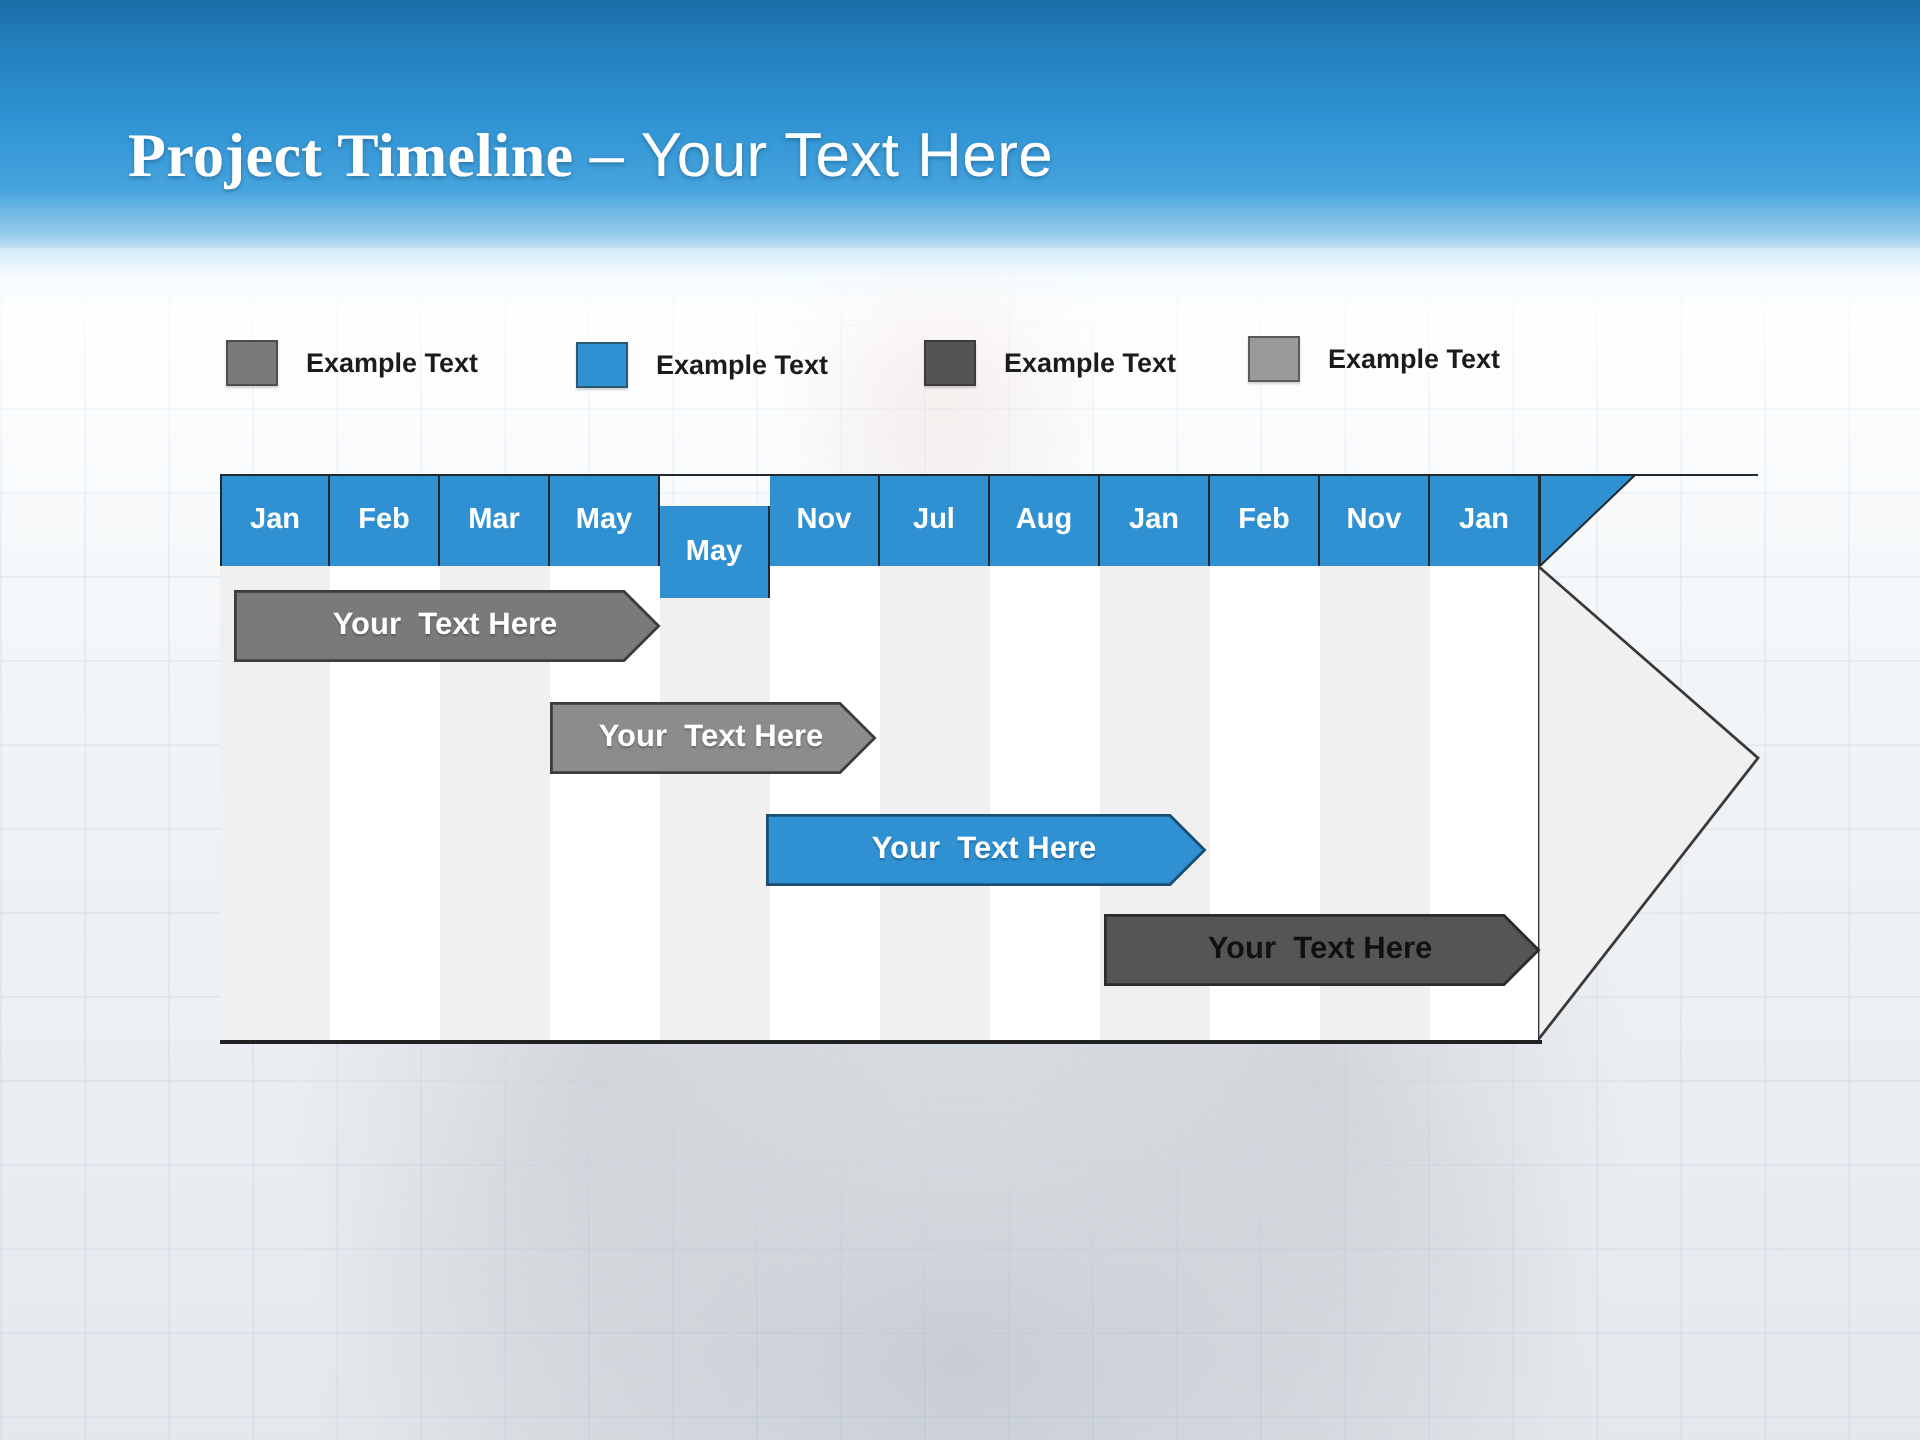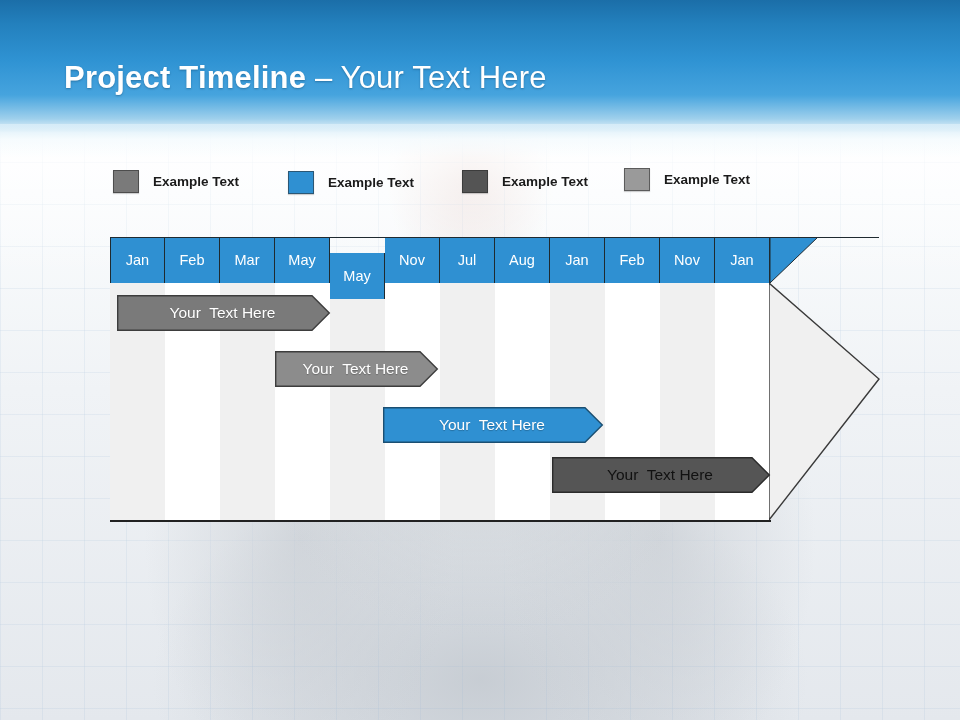--- a/index.html
+++ b/index.html
@@ -45,35 +45,35 @@
   }
   .header-band:after{
     content:"";position:absolute;left:0;bottom:-26px;width:960px;height:34px;
     background:linear-gradient(180deg,rgba(214,236,248,.95) 0%,rgba(240,249,253,.6) 45%,rgba(255,255,255,0) 100%);
   }
   .page-title{
     position:absolute;left:64px;top:60px;
     font-size:31px;color:#ffffff;letter-spacing:.2px;white-space:nowrap;
     text-shadow:0 1px 2px rgba(0,40,70,.35);
   }
-  .page-title .t-bold{font-weight:bold;}
+  .page-title .t-bold{font-weight:bold;font-family:Liberation Serif, serif;}
   .page-title .t-light{font-weight:400;}
 
   
   .legend-item{position:absolute;display:flex;align-items:center;}
   .legend-swatch{
     width:24px;height:21px;display:block;border:1px solid rgba(40,40,40,.55);
     box-shadow:0 1px 1px rgba(0,0,0,.18);
   }
   .legend-label{
     margin-left:14px;font-size:13.5px;font-weight:bold;color:#1b1b1b;white-space:nowrap;
   }
 
   
-  #timeline{position:absolute;left:110px;top:237px;width:770px;height:285px;}
+  #timeline{position:absolute;left:110px;top:237px;width:770px;height:285px;font-weight:bold;}
 
   .tl-arrow-body{
     position:absolute;left:0;top:46px;width:660px;height:238px;
     background:#f0f0f0;border:1px solid #3a3a3a;border-right:none;box-sizing:border-box;
   }
   .tl-arrow-head{
     position:absolute;left:659px;top:0px;width:111px;height:284px;
   }
   .tl-cols{position:absolute;left:0;top:46px;width:660px;height:238px;display:flex;}
   .tl-col{height:100%;box-sizing:border-box;}

